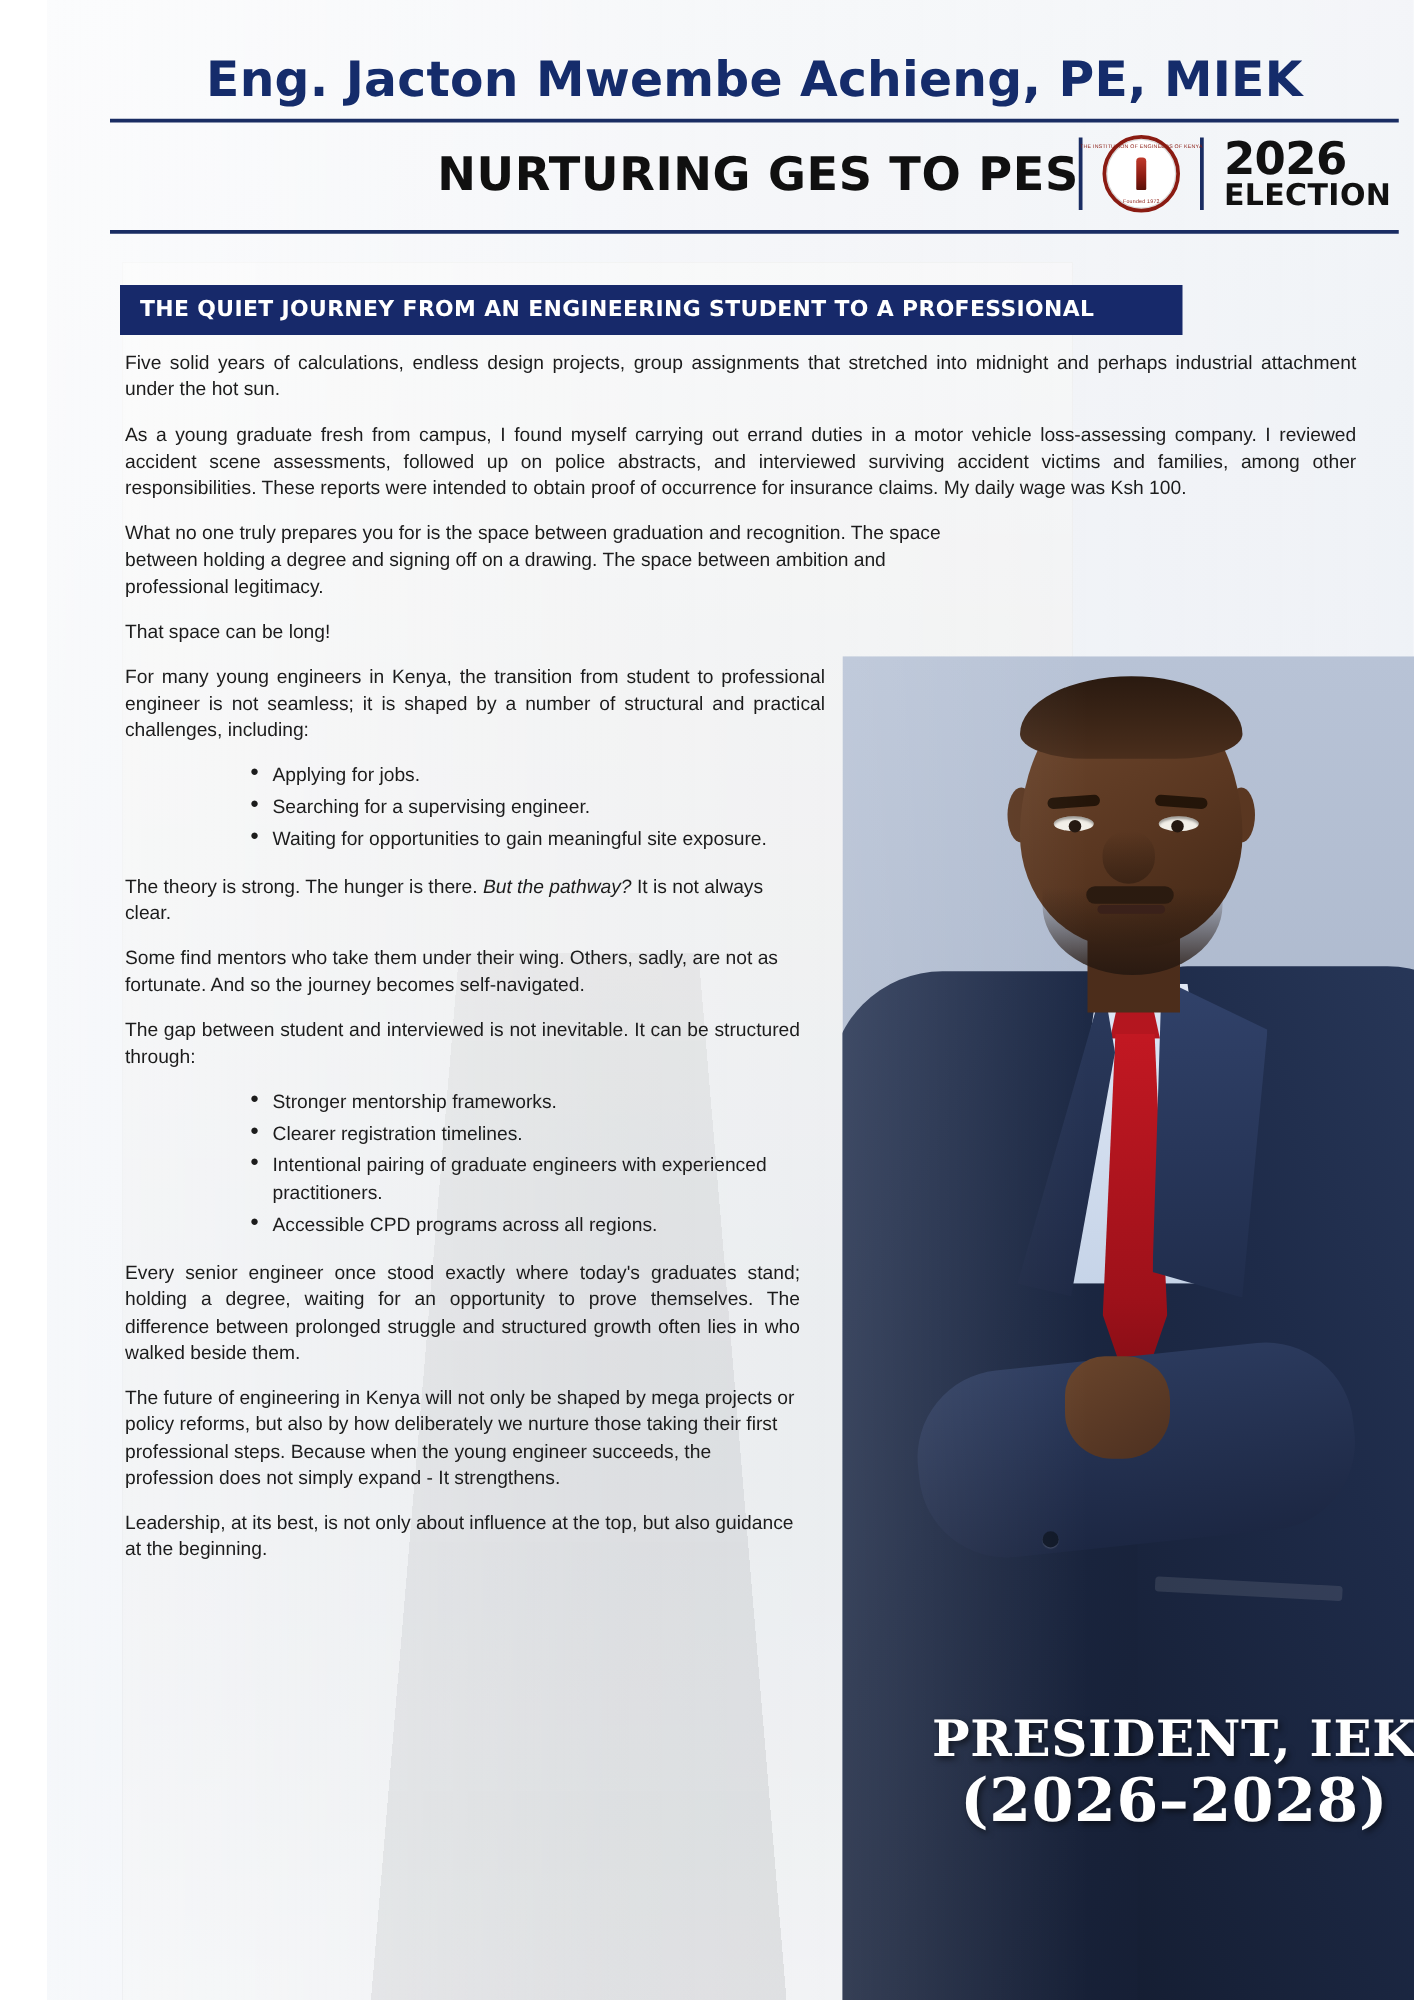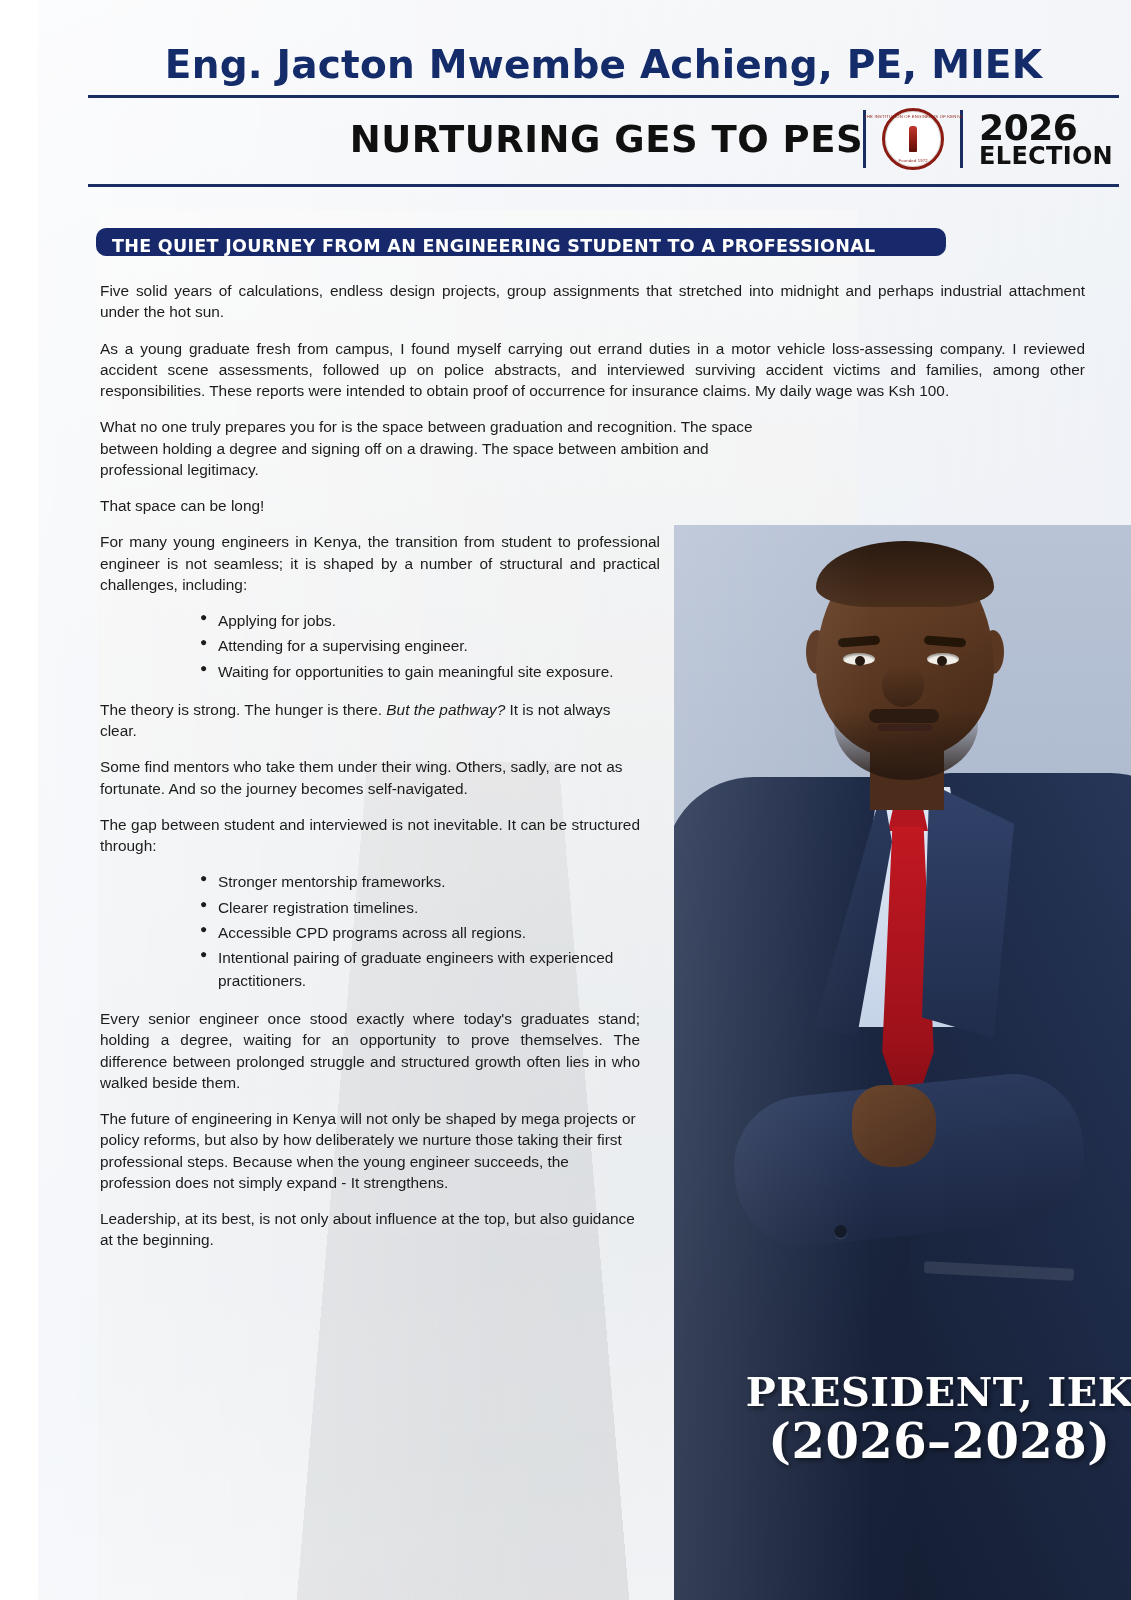--- a/index.html
+++ b/index.html
@@ -144,27 +144,26 @@
     font-family: "DejaVu Sans", sans-serif;
     letter-spacing: 0.3px;
   }
 
   
   .banner {
     position: absolute;
     left: 58px;
     top: 228px;
     width: 850px;
-    height: 28px;
+    height: 40px;
     background: #17296a;
     display: flex;
-    align-items: flex-end;
+    align-items: center;
     padding-left: 16px;
     box-sizing: border-box;
-    border-radius: 10px;
   }
   .banner-text {
     color: #ffffff;
     font-size: 17.5px;
     font-weight: bold;
     letter-spacing: 0.3px;
     font-family: "DejaVu Sans", sans-serif;
   }
 
   
@@ -408,34 +407,34 @@
 
   <div class="body-copy">
     <p class="p full">Five solid years of calculations, endless design projects, group assignments that stretched into midnight and perhaps industrial attachment under the hot sun.</p>
     <p class="p full">As a young graduate fresh from campus, I found myself carrying out errand duties in a motor vehicle loss-assessing company. I reviewed accident scene assessments, followed up on police abstracts, and interviewed surviving accident victims and families, among other responsibilities. These reports were intended to obtain proof of occurrence for insurance claims. My daily wage was Ksh 100.</p>
     <p class="p narrow nojustify">What no one truly prepares you for is the space between graduation and recognition. The space between holding a degree and signing off on a drawing. The space between ambition and professional legitimacy.</p>
     <p class="p narrow nojustify">That space can be long!</p>
     <p class="p narrow2">For many young engineers in Kenya, the transition from student to professional engineer is not seamless; it is shaped by a number of structural and practical challenges, including:</p>
 
     <ul class="bullets">
       <li>Applying for jobs.</li>
-      <li>Attending for a supervising engineer.</li>
+      <li>Searching for a supervising engineer.</li>
       <li>Waiting for opportunities to gain meaningful site exposure.</li>
     </ul>
 
     <p class="p narrow3 nojustify"><span>The theory is strong. The hunger is there. </span><span class="ital">But the pathway?</span><span> It is not always clear.</span></p>
 
     <p class="p narrow3 nojustify">Some find mentors who take them under their wing. Others, sadly, are not as fortunate. And so the journey becomes self-navigated.</p>
     <p class="p narrow3">The gap between student and interviewed is not inevitable. It can be structured through:</p>
 
     <ul class="bullets">
       <li>Stronger mentorship frameworks.</li>
       <li>Clearer registration timelines.</li>
+      <li>Intentional pairing of graduate engineers with experienced practitioners.</li>
       <li>Accessible CPD programs across all regions.</li>
-      <li>Intentional pairing of graduate engineers with experienced practitioners.</li>
     </ul>
 
     <p class="p narrow3">Every senior engineer once stood exactly where today's graduates stand; holding a degree, waiting for an opportunity to prove themselves. The difference between prolonged struggle and structured growth often lies in who walked beside them.</p>
     <p class="p narrow3 nojustify">The future of engineering in Kenya will not only be shaped by mega projects or policy reforms, but also by how deliberately we nurture those taking their first professional steps. Because when the young engineer succeeds, the profession does not simply expand - It strengthens.</p>
     <p class="p narrow3 nojustify">Leadership, at its best, is not only about influence at the top, but also guidance at the beginning.</p>
   </div>
 
   <div class="portrait">
     <div class="portrait-bg"></div>
     <div class="suit-left"></div>

